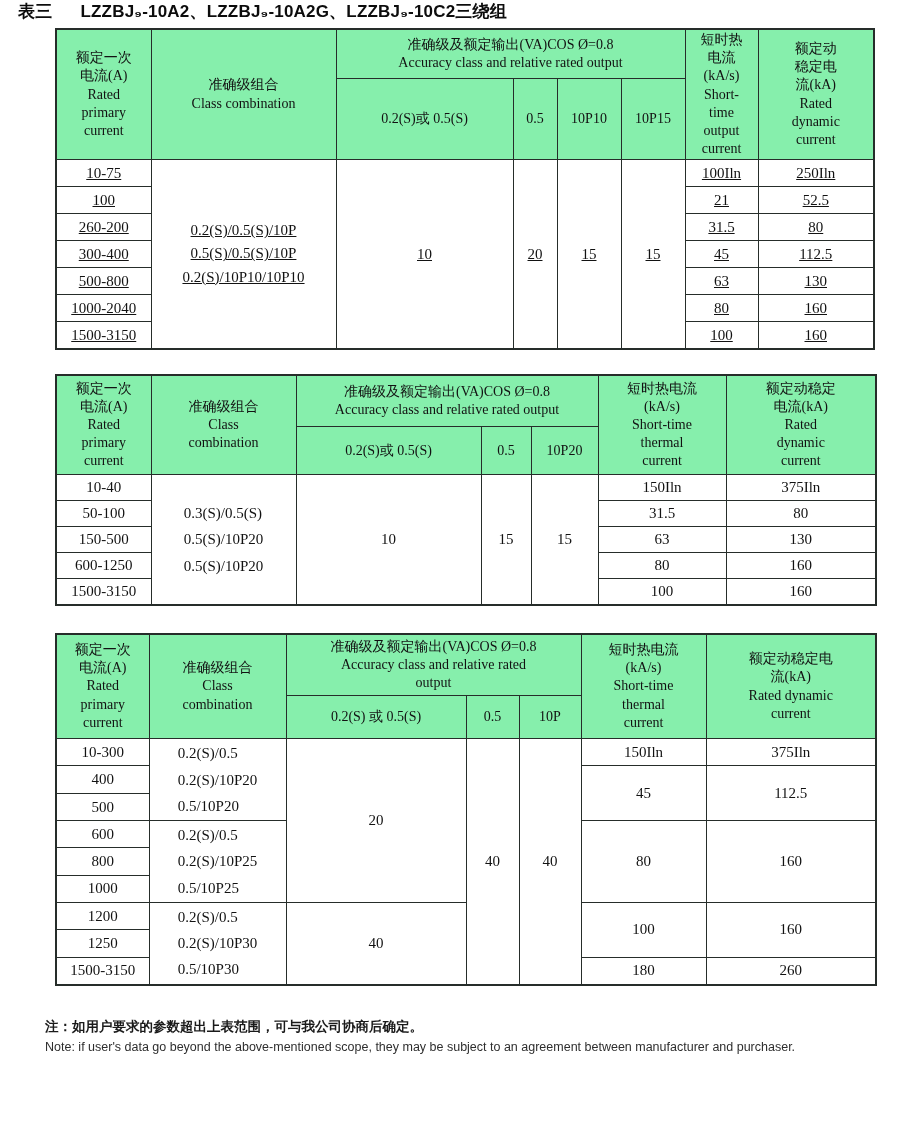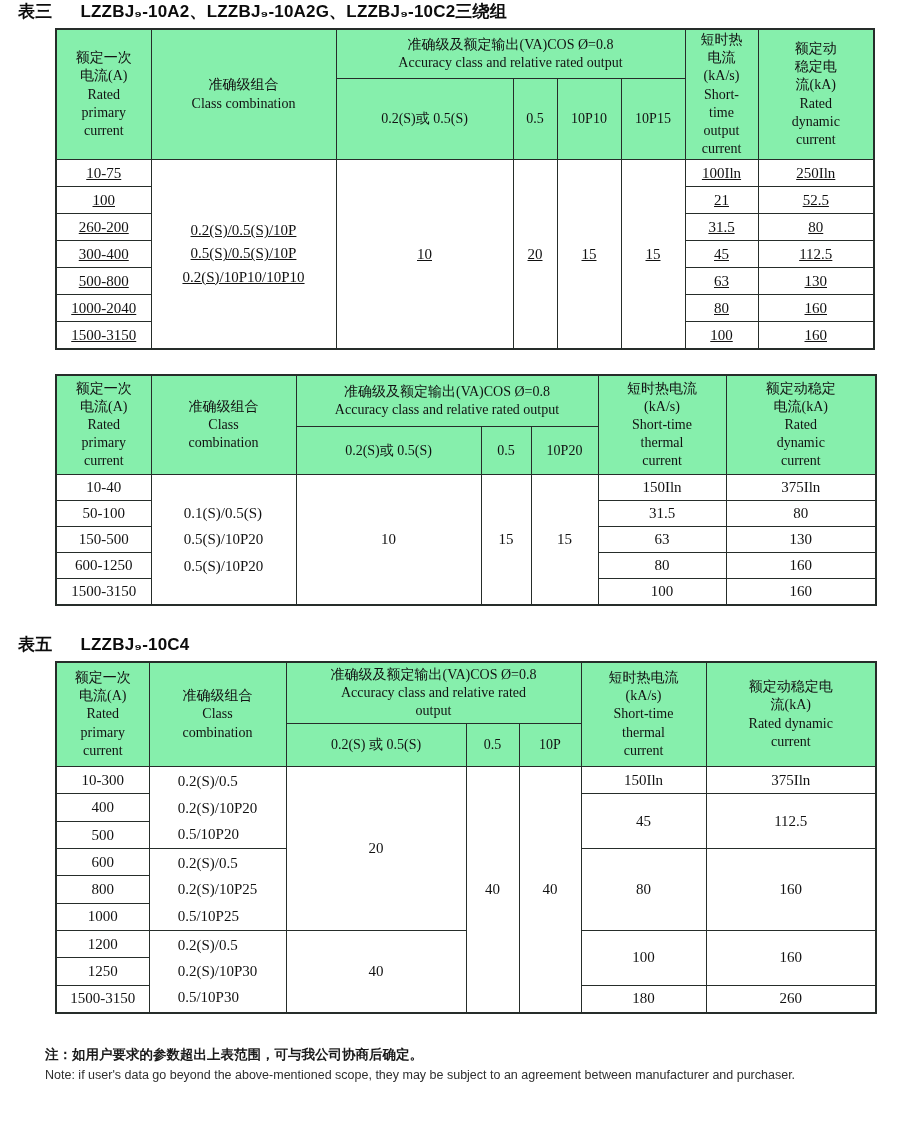--- a/index.html
+++ b/index.html
@@ -206,21 +206,21 @@
 dynamic
 current</th>
     </tr>
     <tr class="hr2">
       <th class="sub-main">0.2(S)或 0.5(S)</th>
       <th class="sub-main">0.5</th>
       <th class="sub-main">10P20</th>
     </tr>
     <tr class="body">
       <td>10-40</td>
-      <td rowspan="5"><span class="combo-left">0.1(S)/0.5(S)
+      <td rowspan="5"><span class="combo-left">0.3(S)/0.5(S)
 0.5(S)/10P20
 0.5(S)/10P20</span></td>
       <td rowspan="5">10</td>
       <td rowspan="5">15</td>
       <td rowspan="5">15</td>
       <td>150Iln</td>
       <td>375Iln</td>
     </tr>
     <tr class="body">
       <td>50-100</td>
@@ -240,23 +240,20 @@
     <tr class="body">
       <td>1500-3150</td>
       <td>100</td>
       <td>160</td>
     </tr>
   </tbody>
     </table>
 
   <div class="gap26"></div>
 
-  <div class="tbl-title">
-    <span class="t-label">表五</span><span>LZZBJ₉-10C4</span>
-  </div>
 
   <table class="spec" id="table5">
     <colgroup>
       <col style="width:93px">
         <col style="width:137px">
         <col style="width:180px">
       <col style="width:53px">
         <col style="width:62px">
       <col style="width:125px">
         <col style="width:170px">

